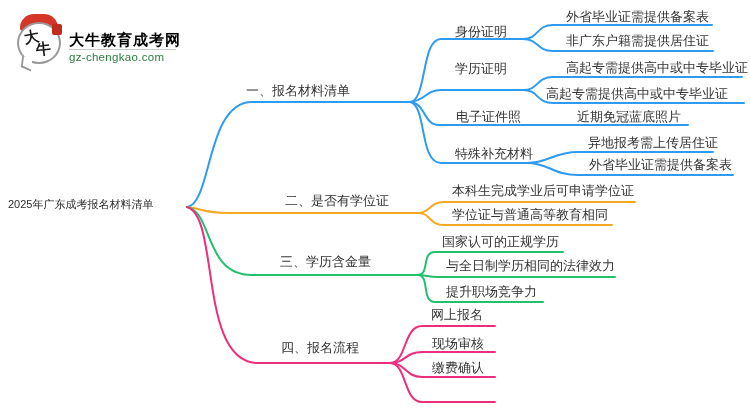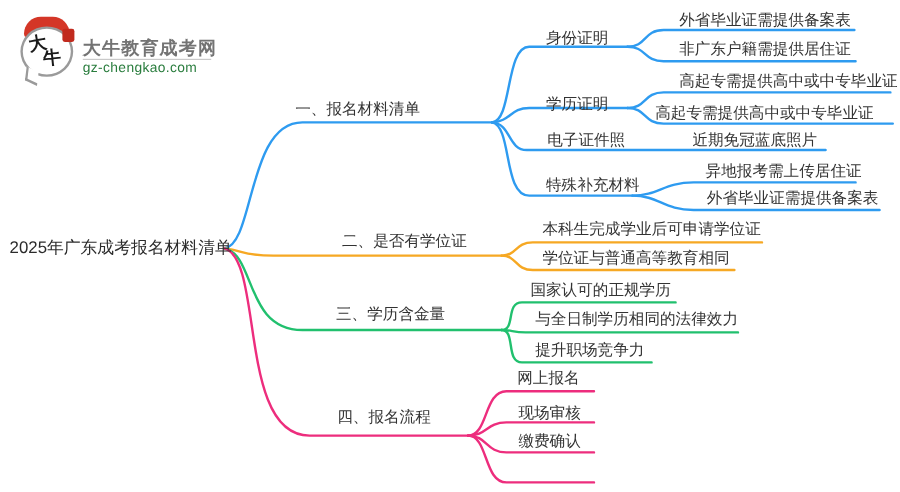--- a/index.html
+++ b/index.html
@@ -7,27 +7,27 @@
     width:750px;height:410px;position:relative;overflow:hidden;background:#fff;
     font-family:"Liberation Sans","DejaVu Sans",sans-serif;
   }
   #edges{position:absolute;left:0;top:0;pointer-events:none;}
   #edges path{fill:none;stroke-width:2;stroke-linecap:round;}
   .e-blue{stroke:#2e9bf0;}
   .e-orange{stroke:#f6a823;}
   .e-green{stroke:#21c06e;}
   .e-pink{stroke:#ed2d7d;}
   .node{position:absolute;white-space:nowrap;color:#333;font-size:13px;line-height:1.15;}
-  .n-root{left:8px;top:198px;font-size:14px;color:#2b2b2b;}
+  .n-root{left:8px;top:198px;font-size:11px;color:#2b2b2b;}
   .n-b1{left:246px;top:84px;}
   .n-b2{left:285px;top:194px;}
   .n-b3{left:280px;top:255px;}
   .n-b4{left:281px;top:341px;}
   .n-c11{left:455px;top:25px;}
-  .n-c12{left:455px;top:80px;text-align:center;}
+  .n-c12{left:455px;top:62px;text-align:center;}
   .n-c13{left:456px;top:110px;}
   .n-c14{left:455px;top:147px;}
   .n-l111{left:566px;top:10px;}
   .n-l112{left:566px;top:34px;}
   .n-l121{left:566px;top:61px;}
   .n-l122{left:546px;top:87px;}
   .n-l131{left:577px;top:110px;}
   .n-l141{left:588px;top:136px;}
   .n-l142{left:589px;top:158px;}
   .n-l21{left:452px;top:184px;}
@@ -50,21 +50,21 @@
           transform:rotate(25deg) skew(18deg);}
   .hat{position:absolute;left:6px;top:0px;width:38px;height:17px;background:#d43627;
        border-radius:19px 19px 4px 4px;}
   .seal{position:absolute;left:38px;top:10px;width:10px;height:11px;background:#c12a1e;
         border-radius:2px;}
   .icon-char{position:absolute;font-family:"Liberation Serif","DejaVu Serif",serif;
         font-weight:bold;color:#1a1a1a;font-size:15px;line-height:1;}
   .icon-char-1{left:10px;top:16px;transform:rotate(-10deg);}
   .icon-char-2{left:22px;top:28px;transform:rotate(-6deg);}
   .brand-title{position:absolute;left:57px;top:19px;font-size:15px;font-weight:bold;
-        color:#737373;letter-spacing:1px;}
+        color:#000000;letter-spacing:1px;}
   .brand-rule{position:absolute;left:57px;top:37px;width:107px;height:1px;background:#c9c9c9;}
   .brand-domain{position:absolute;left:57px;top:39px;font-size:11.5px;font-weight:normal;
         color:#2a7d3e;letter-spacing:0.3px;}
 </style>
 </head>
 <body>
 
 <svg id="edges" width="750" height="410" viewBox="0 0 750 410">
 
   <g>

